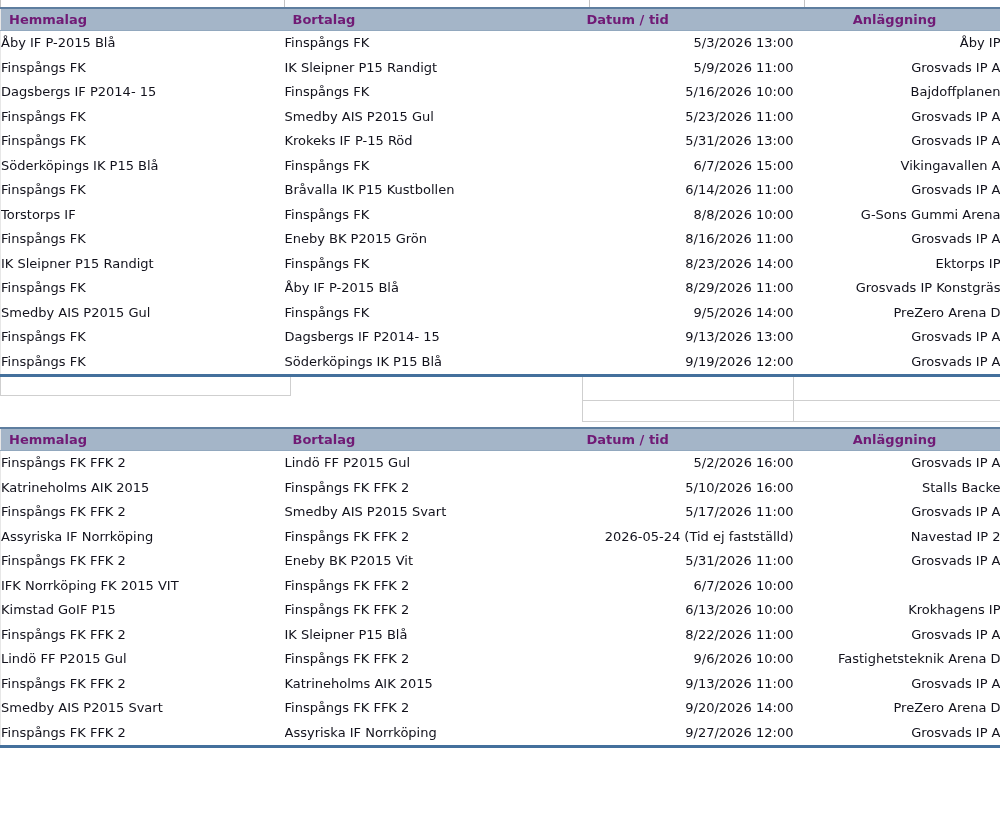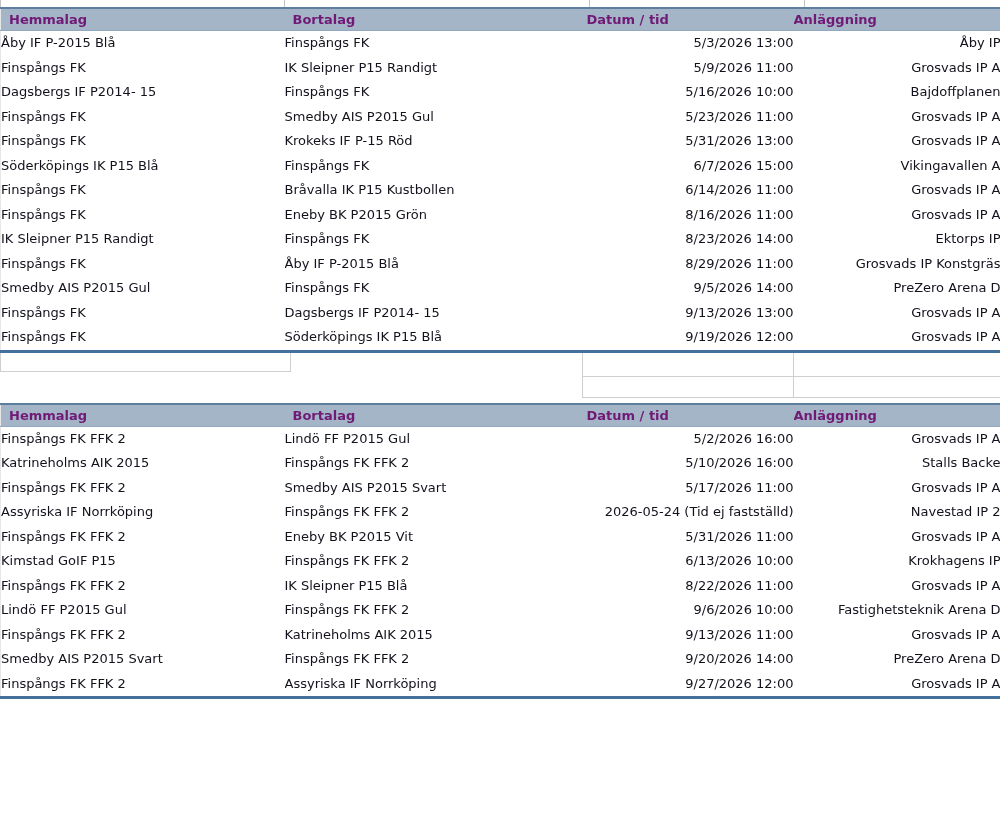--- a/index.html
+++ b/index.html
@@ -26,21 +26,21 @@
     color: #701a75;
     font-size: 13px;
     font-weight: bold;
     height: 21px;
     text-align: left;
     padding: 0 0 0 8px;
     white-space: nowrap;
     overflow: hidden;
   }
   table.sched th.col-datetime { padding-left: 4px; }
-  table.sched th.col-venue { text-align: left; padding-right: 5px; padding-left: 0; }
+  table.sched th.col-venue { text-align: center; padding-right: 5px; padding-left: 0; }
 
   table.sched td {
     font-size: 13px;
     color: #12121c;
     height: 24.5px;
     line-height: 16px;
     vertical-align: middle;
     padding: 0;
     white-space: nowrap;
     overflow: hidden;
@@ -123,20 +123,26 @@
     <td class="datetime">6/7/2026 15:00</td>
     <td class="venue">Vikingavallen A</td>
   </tr>
       <tr>
     <td class="home">Finspångs FK</td>
     <td class="away">Bråvalla IK P15 Kustbollen</td>
     <td class="datetime">6/14/2026 11:00</td>
     <td class="venue">Grosvads IP A</td>
   </tr>
       <tr>
+    <td class="home">Torstorps IF</td>
+    <td class="away">Finspångs FK</td>
+    <td class="datetime">8/8/2026 10:00</td>
+    <td class="venue">G-Sons Gummi Arena</td>
+  </tr>
+      <tr>
     <td class="home">Finspångs FK</td>
     <td class="away">Eneby BK P2015 Grön</td>
     <td class="datetime">8/16/2026 11:00</td>
     <td class="venue">Grosvads IP A</td>
   </tr>
       <tr>
     <td class="home">IK Sleipner P15 Randigt</td>
     <td class="away">Finspångs FK</td>
     <td class="datetime">8/23/2026 14:00</td>
     <td class="venue">Ektorps IP</td>
@@ -218,20 +224,26 @@
     <td class="datetime tbd">2026-05-24 (Tid ej fastställd)</td>
     <td class="venue">Navestad IP 2</td>
   </tr>
       <tr>
     <td class="home">Finspångs FK FFK 2</td>
     <td class="away">Eneby BK P2015 Vit</td>
     <td class="datetime">5/31/2026 11:00</td>
     <td class="venue">Grosvads IP A</td>
   </tr>
       <tr>
+    <td class="home">IFK Norrköping FK 2015 VIT</td>
+    <td class="away">Finspångs FK FFK 2</td>
+    <td class="datetime">6/7/2026 10:00</td>
+    <td class="venue"></td>
+  </tr>
+      <tr>
     <td class="home">Kimstad GoIF P15</td>
     <td class="away">Finspångs FK FFK 2</td>
     <td class="datetime">6/13/2026 10:00</td>
     <td class="venue">Krokhagens IP</td>
   </tr>
       <tr>
     <td class="home">Finspångs FK FFK 2</td>
     <td class="away">IK Sleipner P15 Blå</td>
     <td class="datetime">8/22/2026 11:00</td>
     <td class="venue">Grosvads IP A</td>

